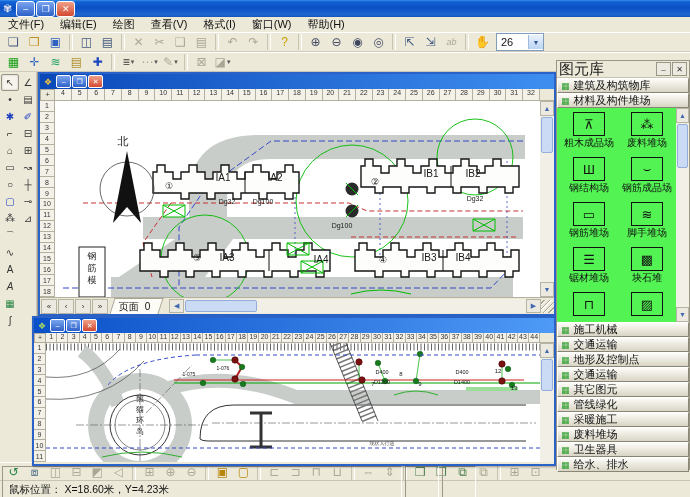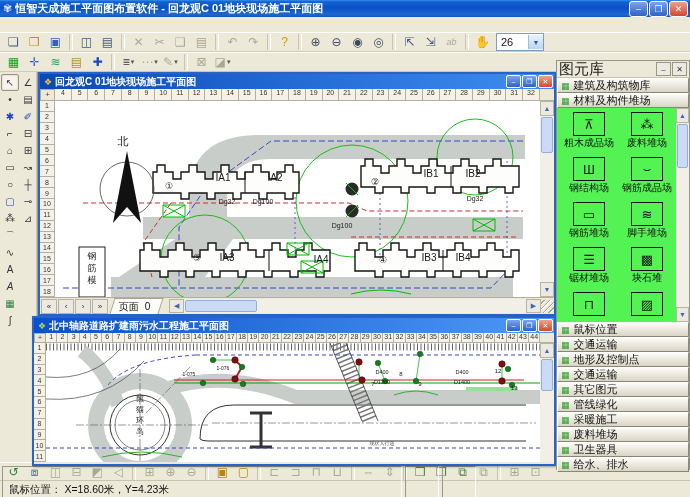--- a/index.html
+++ b/index.html
@@ -124,26 +124,34 @@
   .scell{height:13px;line-height:13px;padding:16px 6px;font-size:10.5px;white-space:nowrap;
     border:1px solid;border-color:#9A968A #FFFFFF #FFFFFF #9A968A;overflow:hidden;}
 </style>
 </head>
 <body>
 
 <div id="app">
 
   <div class="abs" id="titlebar">
     <span class="ticon">✾</span>
-    <span class="ttext">恒智天成施工平面图布置软件 - 回龙观C 01地块现场施工平面图</span>
     <span class="winbtn">–</span>
     <span class="winbtn">❐</span>
     <span class="winbtn close">✕</span>
   </div>
 
+  <div class="abs" id="menubar">
+      <span class="menu-item">文件(F)</span>
+      <span class="menu-item">编辑(E)</span>
+      <span class="menu-item">绘图</span>
+      <span class="menu-item">查看(V)</span>
+      <span class="menu-item">格式(I)</span>
+      <span class="menu-item">窗口(W)</span>
+      <span class="menu-item">帮助(H)</span>
+    </div>
 
   <div class="abs toolbar" id="toolbar1">
       <span class="tbtn">
         <span class="glyph" style="color: rgb(68, 89, 126);">❏</span>
       </span>
       <span class="tbtn">
         <span class="glyph" style="color: rgb(192, 144, 32);">❒</span>
       </span>
       <span class="tbtn">
         <span class="glyph" style="color: rgb(48, 96, 192);">▣</span>
@@ -281,21 +289,20 @@
           <span class="pbtn">⊿</span>
         </div>
     </div>
   </div>
 
   <div class="abs" id="mdi-bg"></div>
 
   <div class="docwin" style="left:38px;top:72px;width:514px;height:240px;">
     <div class="doctitle">
       <span class="dicon" style="color:#F0C040">❖</span>
-      <span class="dtext">回龙观C 01地块现场施工平面图</span>
       <span class="docbtn">–</span>
       <span class="docbtn">❐</span>
       <span class="docbtn close">✕</span>
     </div>
     <div class="rulerbar" style="height:12px;">
       <div class="rcorner" style="width:15px;height:12px;line-height:10px;">+</div>
       <div class="hruler" id="d1-hruler" style="height:12px;">
           <span class="rcell">4</span>
           <span class="rcell">5</span>
           <span class="rcell">6</span>
@@ -444,21 +451,20 @@
         <div style="flex:1"></div>
         <div class="sbbtn">▶</div>
       </div>
       <div class="grip"></div>
     </div>
   </div>
 
   <div class="docwin" style="left:32px;top:316px;width:520px;height:146px;">
     <div class="doctitle" style="background:linear-gradient(90deg,#0A50C8,#4E9AF6);">
       <span class="dicon" style="color:#A8D860">❖</span>
-      <span class="dtext">北中轴路道路扩建雨污水工程施工平面图</span>
       <span class="docbtn">–</span>
       <span class="docbtn">❐</span>
       <span class="docbtn close">✕</span>
     </div>
     <div class="rulerbar" style="height:10px;">
       <div class="rcorner" style="width:12px;height:10px;line-height:8px;font-size:7px;">+</div>
       <div class="hruler" id="d2-hruler" style="height:10px;">
           <span class="rcell">1</span>
           <span class="rcell">2</span>
           <span class="rcell">3</span>
@@ -669,21 +675,21 @@
       <div id="libsb" class="sb">
         <div class="sbbtn">▲</div>
         <div class="sbthumb" style="height:42px;"></div>
         <div style="flex:1"></div>
         <div class="sbbtn">▼</div>
       </div>
     </div>
     <div id="cats-bottom">
         <div class="catbar">
           <span class="cicon">▦</span>
-          <span>鼠标位置</span>
+          <span>施工机械</span>
         </div>
         <div class="catbar">
           <span class="cicon">▦</span>
           <span>交通运输</span>
         </div>
         <div class="catbar">
           <span class="cicon">▦</span>
           <span>地形及控制点</span>
         </div>
         <div class="catbar">

